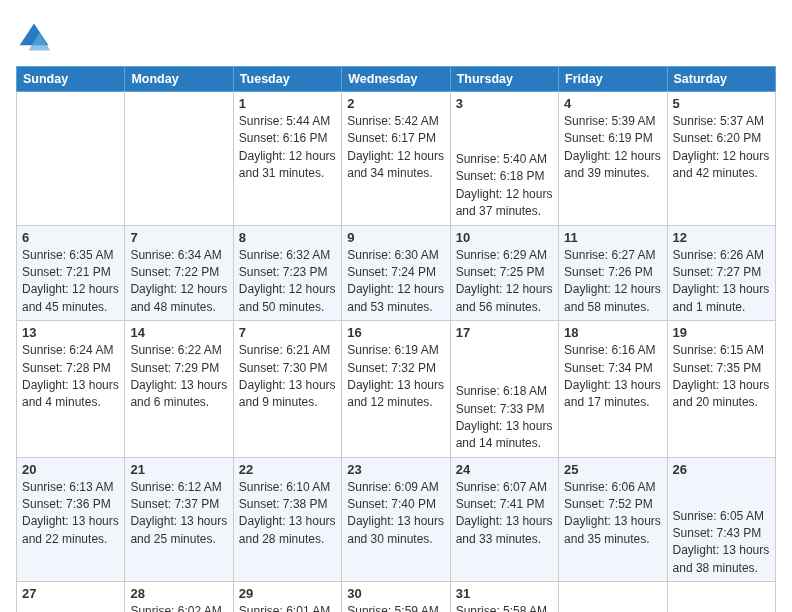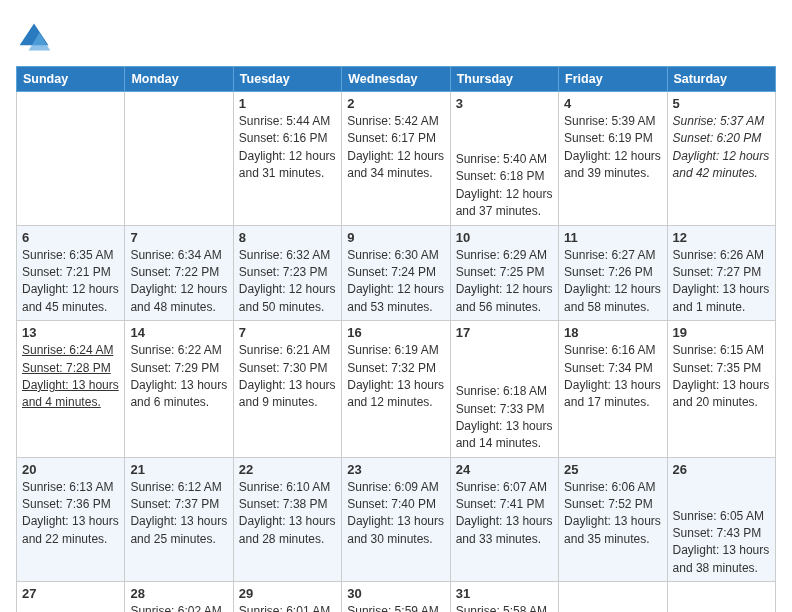--- a/index.html
+++ b/index.html
@@ -163,21 +163,21 @@
           </td>
           <td>
             <span class="day-number">4</span>
             <div class="day-info" style="white-space: pre-line;">Sunrise: 5:39 AM
 Sunset: 6:19 PM
 Daylight: 12 hours
 and 39 minutes.</div>
           </td>
           <td>
             <span class="day-number">5</span>
-            <div class="day-info" style="white-space: pre-line; font-style: italic;">Sunrise: 5:37 AM
+            <div class="day-info" style="white-space: pre-line;">Sunrise: 5:37 AM
 Sunset: 6:20 PM
 Daylight: 12 hours
 and 42 minutes.</div>
           </td>
         </tr>
         <tr class="row-even">
           <td>
             <span class="day-number">6</span>
             <div class="day-info" style="white-space: pre-line;">Sunrise: 6:35 AM
 Sunset: 7:21 PM
@@ -223,21 +223,21 @@
             <span class="day-number">12</span>
             <div class="day-info" style="white-space: pre-line;">Sunrise: 6:26 AM
 Sunset: 7:27 PM
 Daylight: 13 hours
 and 1 minute.</div>
           </td>
         </tr>
         <tr>
           <td>
             <span class="day-number">13</span>
-            <div class="day-info" style="white-space: pre-line; text-decoration: underline;">Sunrise: 6:24 AM
+            <div class="day-info" style="white-space: pre-line;">Sunrise: 6:24 AM
 Sunset: 7:28 PM
 Daylight: 13 hours
 and 4 minutes.</div>
           </td>
           <td>
             <span class="day-number">14</span>
             <div class="day-info" style="white-space: pre-line;">Sunrise: 6:22 AM
 Sunset: 7:29 PM
 Daylight: 13 hours
 and 6 minutes.</div>

